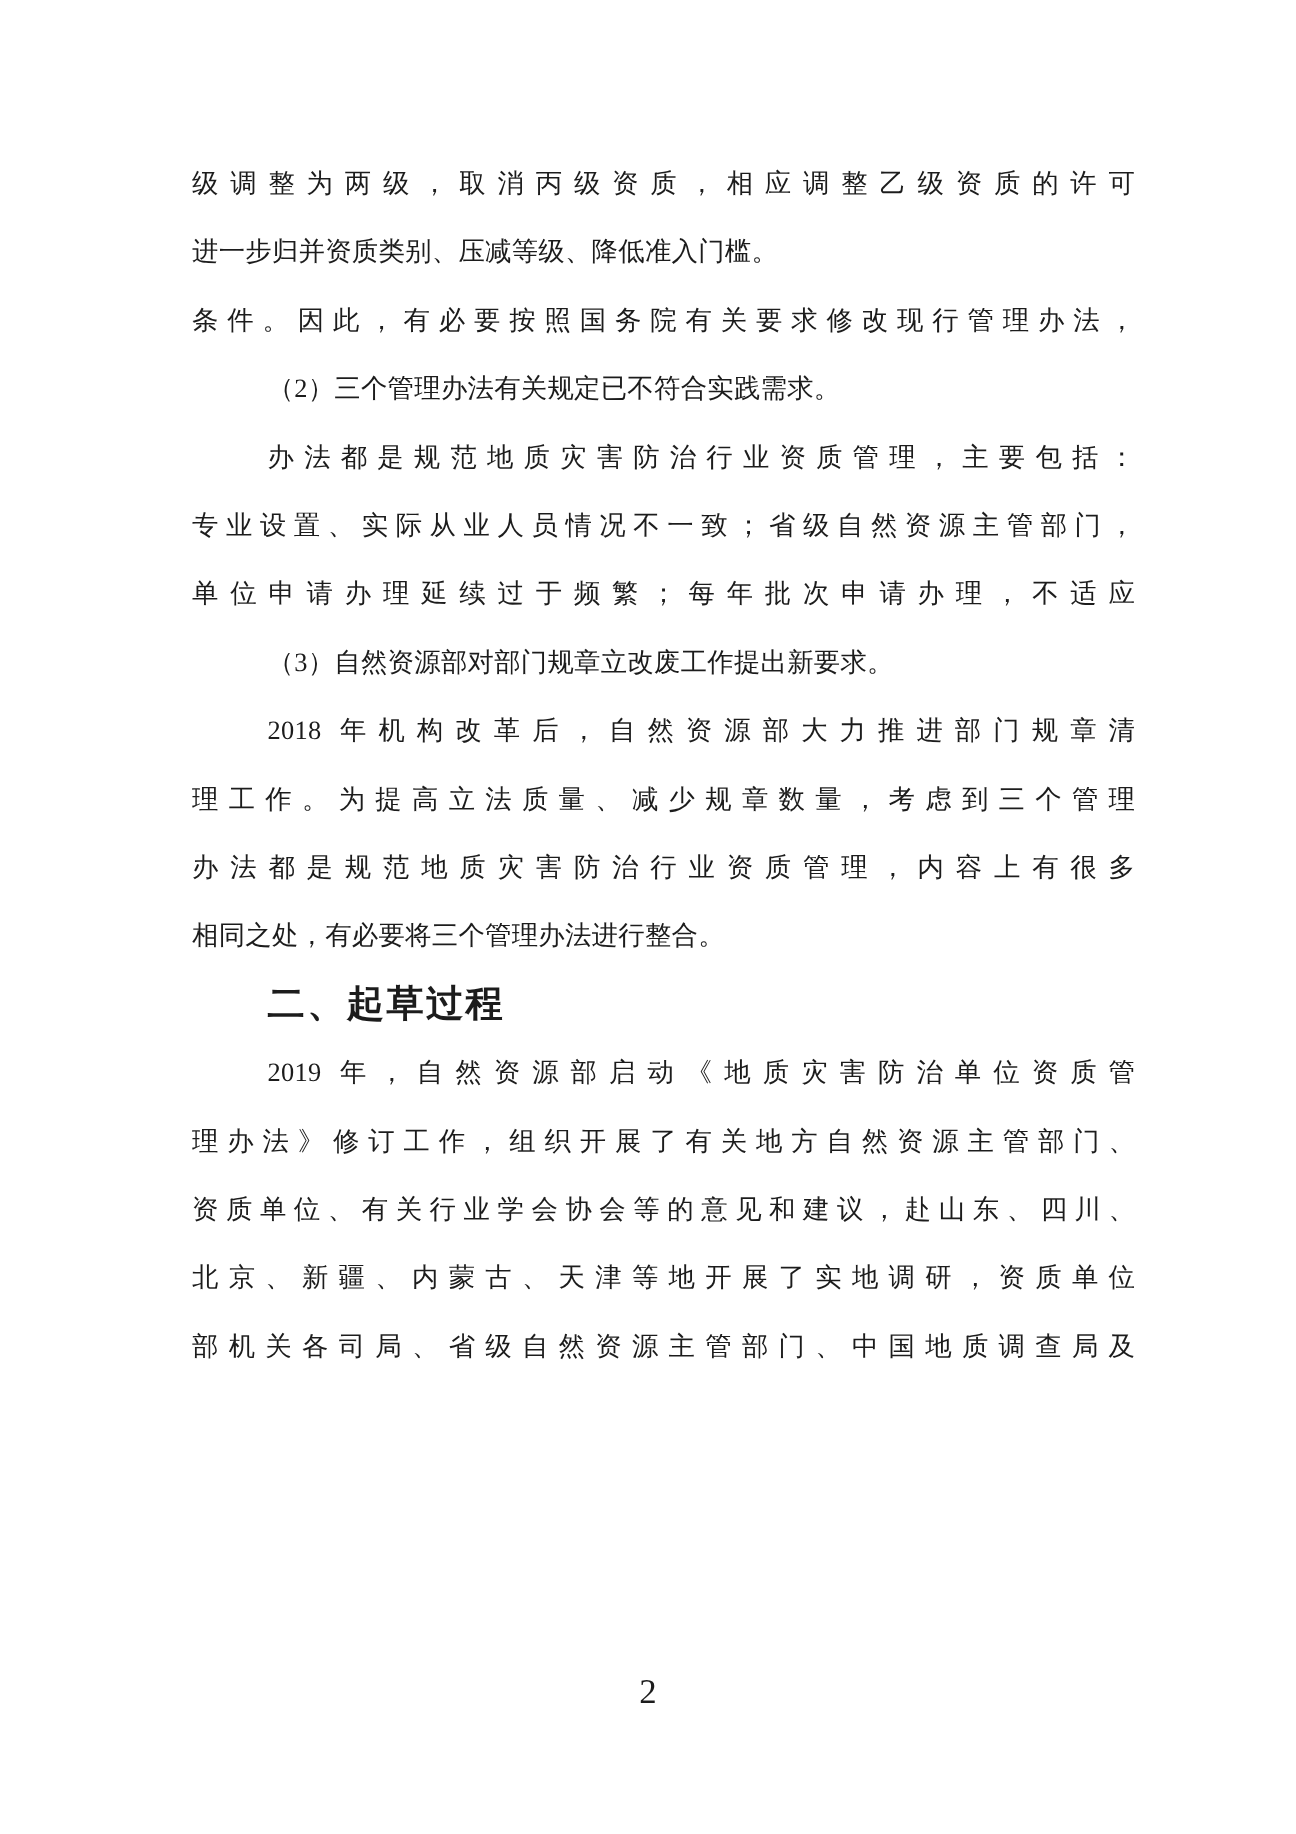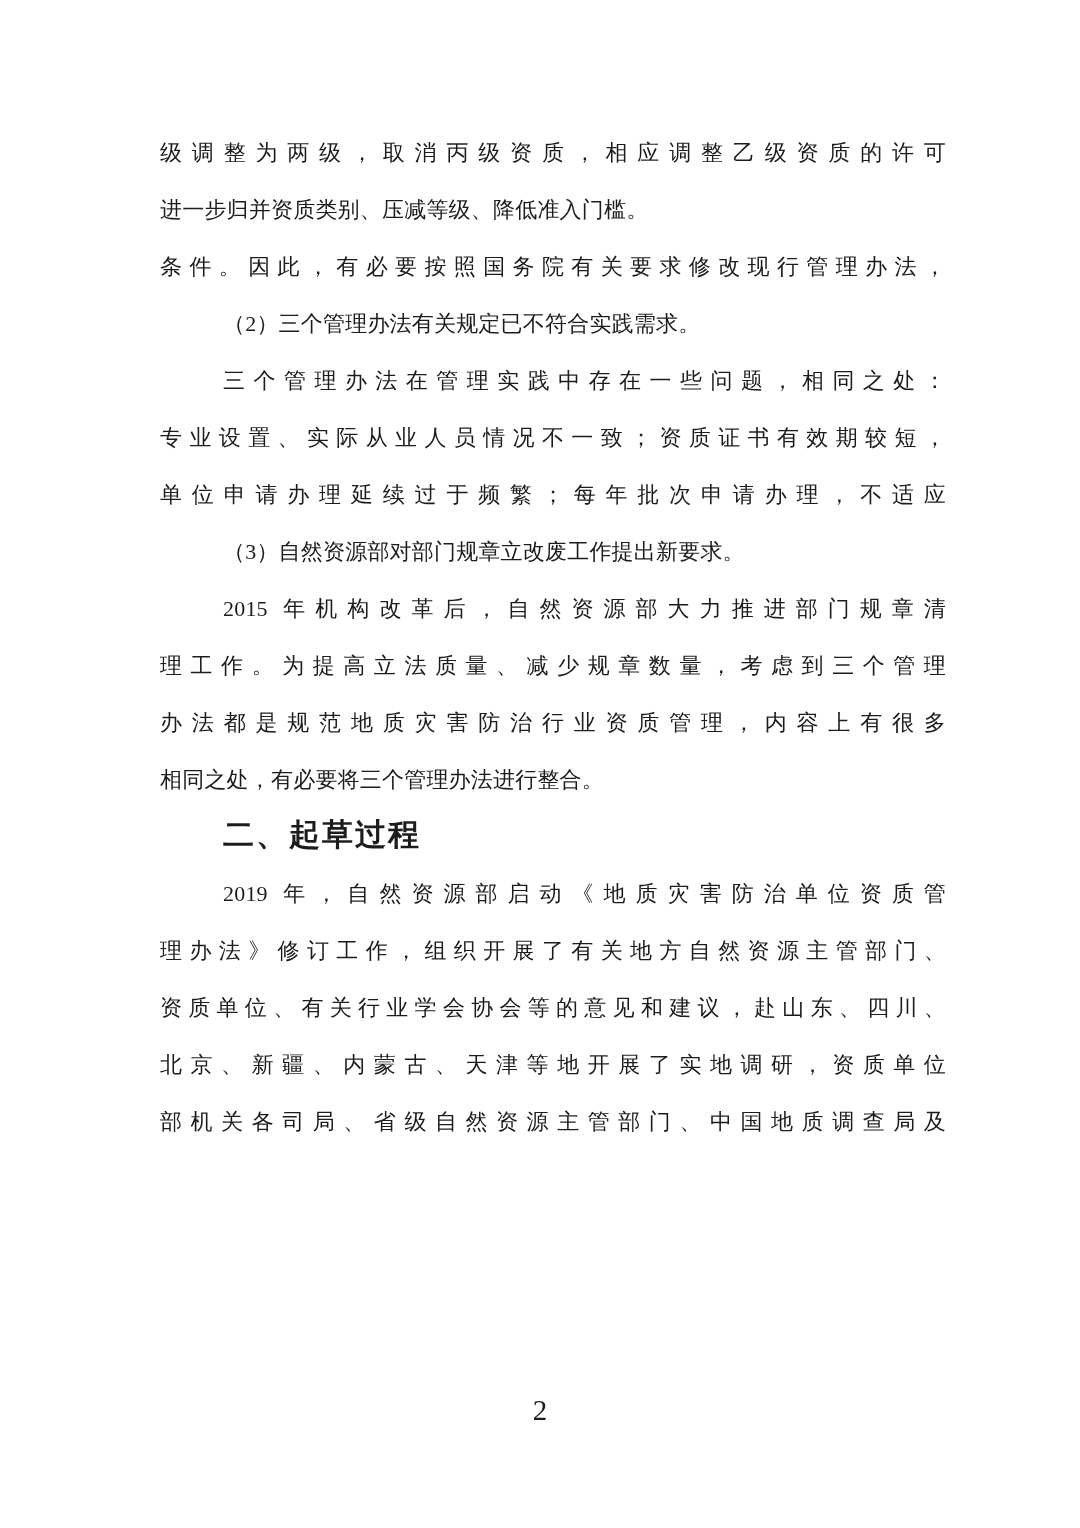--- a/index.html
+++ b/index.html
@@ -39,21 +39,21 @@
     white-space: normal;
     text-align: justify;
     text-align-last: justify;
     -moz-text-align-last: justify;
     text-justify: inter-character;
   }
   .line.ind {
     text-indent: 63px;
   }
   .heading .line {
-    font-family: Liberation Mono, monospace;
+    font-family: Liberation Serif, serif;
     font-weight: 700;
     font-size: 31px;
     letter-spacing: 2px;
   }
   .footer {
     position: absolute;
     left: 0;
     right: 0;
     top: 1394px;
     text-align: center;
@@ -71,29 +71,29 @@
   <main class="content">
       <div class="block paragraph">
         <div class="line just">级调整为两级，取消丙级资质，相应调整乙级资质的许可</div>
         <div class="line">进一步归并资质类别、压减等级、降低准入门槛。</div>
         <div class="line just">条件。因此，有必要按照国务院有关要求修改现行管理办法，</div>
       </div>
       <div class="block paragraph">
         <div class="line ind">（2）三个管理办法有关规定已不符合实践需求。</div>
       </div>
       <div class="block paragraph">
-        <div class="line just ind">三个管理办法在管理实践中存在一些问题，相同之处：</div>
-        <div class="line just">专业设置、实际从业人员情况不一致；资质证书有效期较短，</div>
+        <div class="line just ind">办法都是规范地质灾害防治行业资质管理，主要包括：</div>
+        <div class="line just">专业设置、实际从业人员情况不一致；省级自然资源主管部门，</div>
         <div class="line just">单位申请办理延续过于频繁；每年批次申请办理，不适应</div>
       </div>
       <div class="block paragraph">
         <div class="line ind">（3）自然资源部对部门规章立改废工作提出新要求。</div>
       </div>
       <div class="block paragraph">
-        <div class="line just ind">2015 年机构改革后，自然资源部大力推进部门规章清</div>
+        <div class="line just ind">2018 年机构改革后，自然资源部大力推进部门规章清</div>
         <div class="line just">理工作。为提高立法质量、减少规章数量，考虑到三个管理</div>
         <div class="line just">办法都是规范地质灾害防治行业资质管理，内容上有很多</div>
         <div class="line">相同之处，有必要将三个管理办法进行整合。</div>
       </div>
       <div class="block heading">
         <div class="line ind">二、起草过程</div>
       </div>
       <div class="block paragraph">
         <div class="line just ind">2019 年，自然资源部启动《地质灾害防治单位资质管</div>
         <div class="line just">理办法》修订工作，组织开展了有关地方自然资源主管部门、</div>

